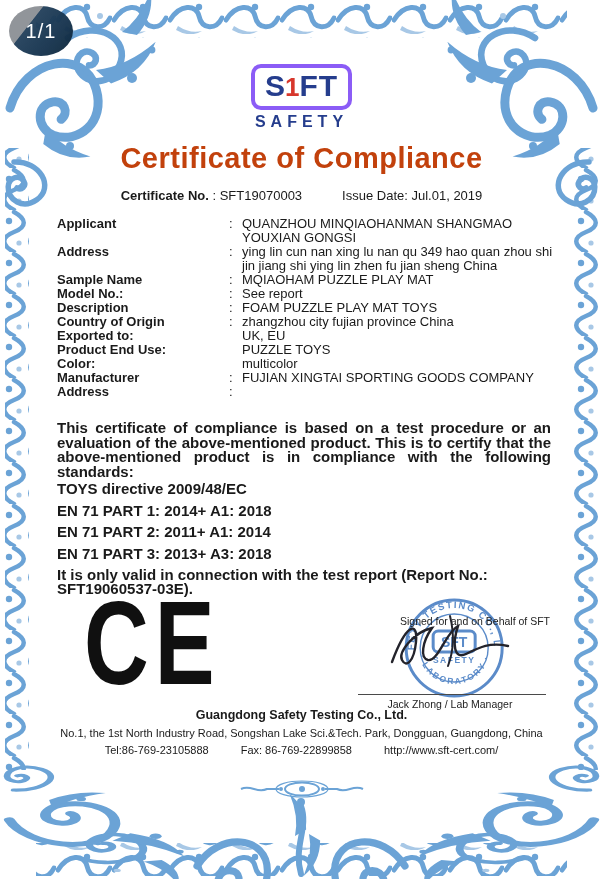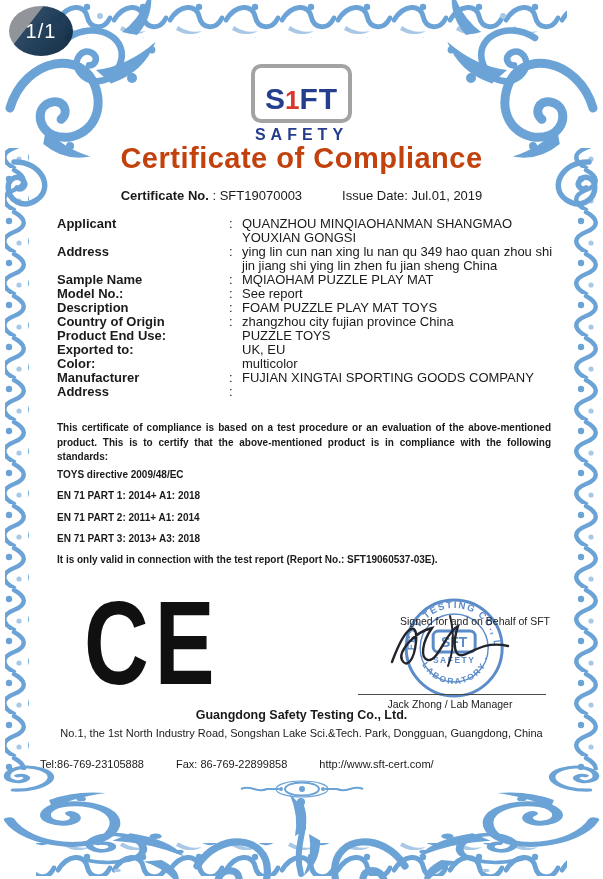--- a/index.html
+++ b/index.html
@@ -15,22 +15,22 @@
   .badge{
     position:absolute;left:9px;top:6px;width:64px;height:50px;border-radius:50%;
     background:linear-gradient(128deg,#8d9196 0%,#8d9196 33%,#24415c 34%,#16344f 68%,#0e2639 100%);
     color:#fff;display:flex;align-items:center;justify-content:center;
     font-size:20px;letter-spacing:1px;z-index:5;opacity:.96;
   }
 
   
   .logo{position:absolute;top:64px;left:0;right:0;text-align:center;}
   .logo-box{
-    display:inline-block;border:4px solid #a3a3a3;border-radius:10px;
-    padding:16px 10px 5px;line-height:1;
+    display:inline-block;border:4px solid #8b5cf6;border-radius:10px;
+    padding:3px 10px 5px;line-height:1;
   }
   .logo-box span{font-weight:bold;font-size:30px;color:#253d8d;letter-spacing:1px;}
   .logo-box .accent{color:#d7372c;font-size:26px;margin:0 -1px;}
   .logo-sub{margin-top:3px;color:#253d8d;font-weight:bold;font-size:16px;letter-spacing:5px;}
 
   .title{
     position:absolute;top:142px;left:0;right:0;text-align:center;
     font-size:29px;font-weight:bold;letter-spacing:.5px;color:#c2410c;
   }
   .certline{
@@ -40,21 +40,21 @@
   .certline b{font-weight:bold;}
 
   
   .details{position:absolute;top:217px;left:57px;right:48px;font-size:13px;line-height:14px;}
   .row{display:flex;}
   .dl{width:172px;flex:none;font-weight:bold;}
   .dc{width:13px;flex:none;}
   .dv{flex:1;}
 
   
-  .standards{position:absolute;top:421px;left:57px;right:52px;font-size:10px;font-weight:bold;line-height:14.5px;}
+  .standards{position:absolute;top:421px;left:57px;right:52px;font-size:15px;font-weight:bold;line-height:14.5px;}
   .standards .stmt{text-align:justify;margin:0;}
   .standards p{margin:0;}
   .standards .directive{margin-top:3px;}
   .standards .std{margin-top:7px;}
   .standards .validity{margin-top:6.5px;}
 
   
   .ce{
     position:absolute;left:84px;top:599px;height:92px;
     font-size:118px;font-weight:bold;line-height:88px;color:#101010;
@@ -66,21 +66,21 @@
   .signed-for{position:absolute;top:5px;width:100%;text-align:right;z-index:3;}
   .stamp{position:absolute;left:50%;top:-14px;transform:translateX(-46%);z-index:2;}
   .sig-scribble{position:absolute;left:12px;top:-8px;z-index:4;}
   .sig-line{position:absolute;top:84px;left:8px;right:4px;border-top:1.6px solid #4a4a4a;z-index:5;}
   .sig-name{position:absolute;top:88px;width:100%;text-align:center;z-index:5;}
 
   
   .footer{position:absolute;top:708px;left:40px;right:40px;text-align:center;}
   .f-company{font-size:12.5px;font-weight:bold;}
   .f-address{font-size:11px;line-height:14px;margin:4px auto 0;max-width:500px;}
-  .f-contact{margin-top:18px;font-size:11px;display:flex;gap:32px;}
+  .f-contact{margin-top:4px;font-size:11px;display:flex;justify-content:center;gap:32px;}
   .f-contact a{color:#1a1a1a;text-decoration:none;}
 
   .divider-orn{position:absolute;top:780px;left:50%;transform:translateX(-50%);z-index:2;}
 </style>
 </head>
 <body>
 
 <svg class="border-svg" width="603" height="879" viewBox="0 0 603 879">
   <defs>
     <path id="spiral" d="M0 0 C28 -44 88 -38 88 6 C88 40 56 54 34 38 C20 27 25 4 43 6 C54 7 56 21 46 25" fill="none" stroke-linecap="round"></path>
@@ -171,28 +171,28 @@
         <span class="dl">Description</span>
         <span class="dc">:</span>
         <span class="dv">FOAM PUZZLE PLAY MAT TOYS</span>
       </div>
     <div class="row">
         <span class="dl">Country of Origin</span>
         <span class="dc">:</span>
         <span class="dv">zhangzhou city fujian province China</span>
       </div>
     <div class="row">
+        <span class="dl">Exported to:</span>
+        <span class="dc"></span>
+        <span class="dv">UK, EU</span>
+      </div>
+    <div class="row">
         <span class="dl">Product End Use:</span>
         <span class="dc"></span>
         <span class="dv">PUZZLE TOYS</span>
-      </div>
-    <div class="row">
-        <span class="dl">Exported to:</span>
-        <span class="dc"></span>
-        <span class="dv">UK, EU</span>
       </div>
     <div class="row">
         <span class="dl">Color:</span>
         <span class="dc"></span>
         <span class="dv">multicolor</span>
       </div>
     <div class="row">
         <span class="dl">Manufacturer</span>
         <span class="dc">:</span>
         <span class="dv">FUJIAN XINGTAI SPORTING GOODS COMPANY</span>

